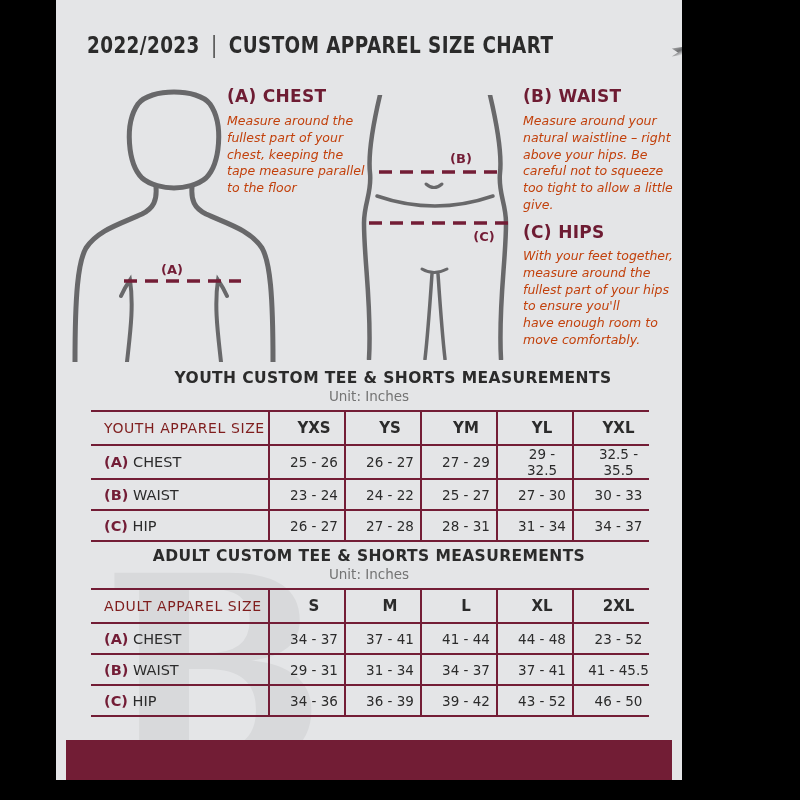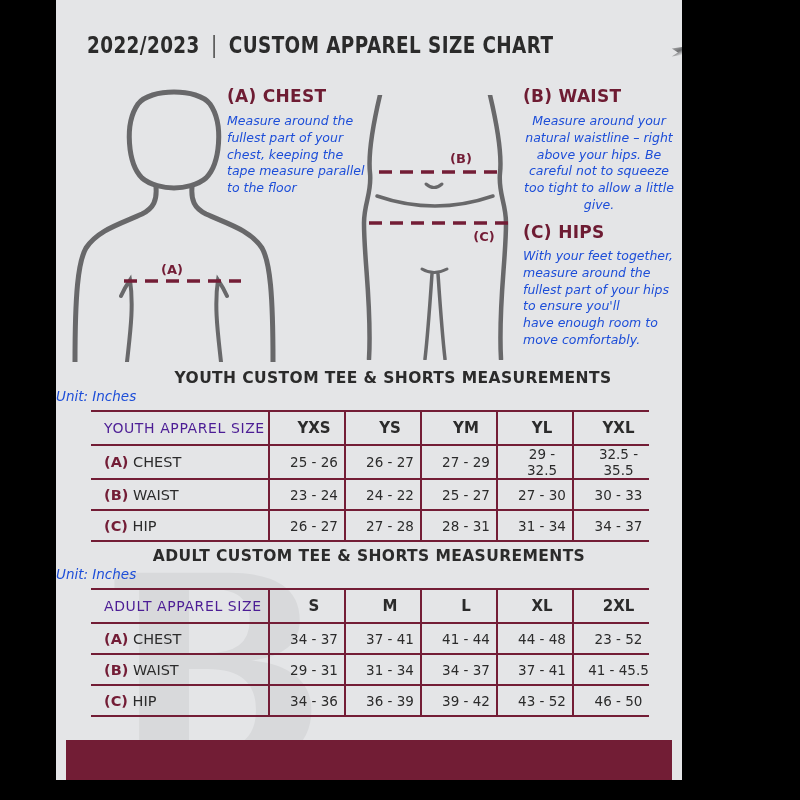--- a/index.html
+++ b/index.html
@@ -8,33 +8,33 @@
 
   
   .header { position:absolute; top:0; left:0; right:0; height:74px; display:flex; align-items:center; justify-content:space-between; padding:16px 28px 0 31px; z-index:2; }
   .title-group { display:flex; align-items:center; gap:14px; transform:scaleX(0.8); transform-origin:left center; white-space:nowrap; }
   .title-group span { font-size:23px; font-weight:800; color:#2b2b2b; letter-spacing:0.5px; }
   .title-pipe { font-weight:400 !important; color:#4a4a4a !important; }
   .brand-group { display:flex; align-items:center; gap:9px; }
 
   
   .guide-heading { position:absolute; font-size:17px; font-weight:700; color:#6e1c33; letter-spacing:0.3px; z-index:2; }
-  .guide-text { position:absolute; font-size:12.5px; font-style:italic; color:#1d4ed8; line-height:1.34; z-index:2; white-space:pre-line; }
+  .guide-text { position:absolute; font-size:12.5px; font-style:italic; color:#c2410c; line-height:1.34; z-index:2; white-space:pre-line; }
   .diagram { position:absolute; z-index:1; }
 
   
   .section-title { position:absolute; left:0; width:100%; text-align:center; font-size:15.5px; font-weight:700; color:#2b2b2b; letter-spacing:0.4px; z-index:2; }
-  .section-unit { position:absolute; left:0; width:100%; font-size:13.5px; font-style:italic; color:#1d4ed8; z-index:2; }
+  .section-unit { position:absolute; left:0; width:100%; text-align:center; font-size:13.5px; color:#737373; z-index:2; }
   table.size-table { position:absolute; left:35px; width:558px; border-collapse:collapse; z-index:2; table-layout:fixed; }
   table.size-table { border-top:2.5px solid #731d36; border-bottom:2px solid #731d36; }
   table.size-table tr { border-bottom:2px solid #731d36; }
   table.size-table td + td, table.size-table th + th { border-left:2px solid #731d36;padding-left:14px; }
   table.size-table th, table.size-table td { background:transparent; }
   .hdr-row th { height:34px; font-size:15px; font-weight:700; color:#2b2b2b; text-align:center; }
-  .hdr-row th.lbl { font-size:14px; font-weight:400; color:#4c1d95; text-align:left; padding-left:13px; letter-spacing:0.6px; }
+  .hdr-row th.lbl { font-size:14px; font-weight:400; color:#7f1d1d; text-align:left; padding-left:13px; letter-spacing:0.6px; }
   .data-row td { height:31px; font-size:13.5px; color:#2b2b2b; text-align:center; }
   .data-row td.lbl { text-align:left; padding-left:13px; font-size:14.5px; }
   .marker { color:#731d36; font-weight:700; }
 
   .watermark { position:absolute; left:46px; top:540px; font-family:"DejaVu Serif","Liberation Serif",serif; font-weight:700; font-size:265px; line-height:1; color:#d8d9db; z-index:0; }
   .footer-bar { position:absolute; left:10px; top:740px; width:606px; height:50px; background:#721d35; z-index:3; }
 </style>
 </head>
 <body>
 
@@ -88,21 +88,21 @@
     <line x1="20" y1="77" x2="140" y2="77" stroke="#731d36" stroke-width="3.5" stroke-dasharray="13 8"></line>
     <text x="102" y="68" font-size="13" font-weight="bold" fill="#731d36" text-anchor="middle">(B)</text>
     <line x1="10" y1="128" x2="156" y2="128" stroke="#731d36" stroke-width="3.5" stroke-dasharray="13 8"></line>
     <text x="125" y="146" font-size="13" font-weight="bold" fill="#731d36" text-anchor="middle">(C)</text>
   </svg>
 
   <div class="guide-heading" style="left:171px; top:86px;">(A) CHEST</div>
   <div class="guide-text" style="left:171px; top:113px; width:140px;">Measure around the fullest part of your chest, keeping the tape measure parallel to the floor</div>
 
   <div class="guide-heading" style="left:467px; top:86px;">(B) WAIST</div>
-  <div class="guide-text" style="left:467px; top:113px; width:152px;text-align:center;">Measure around your natural waistline – right above your hips. Be careful not to squeeze too tight to allow a little give.</div>
+  <div class="guide-text" style="left:467px; top:113px; width:152px;">Measure around your natural waistline – right above your hips. Be careful not to squeeze too tight to allow a little give.</div>
 
   <div class="guide-heading" style="left:467px; top:222px;">(C) HIPS</div>
   <div class="guide-text" style="left:467px; top:248px; width:160px;">With your feet together, measure around the fullest part of your hips to ensure you'll
 have enough room to move comfortably.</div>
 
   <div class="watermark">B</div>
 
   <div class="section-title" style="top:369px;padding-left:48px;">YOUTH CUSTOM TEE &amp; SHORTS MEASUREMENTS</div>
   <div class="section-unit" style="top:388px;">Unit: Inches</div>
   <table class="size-table" style="top:410px;">

